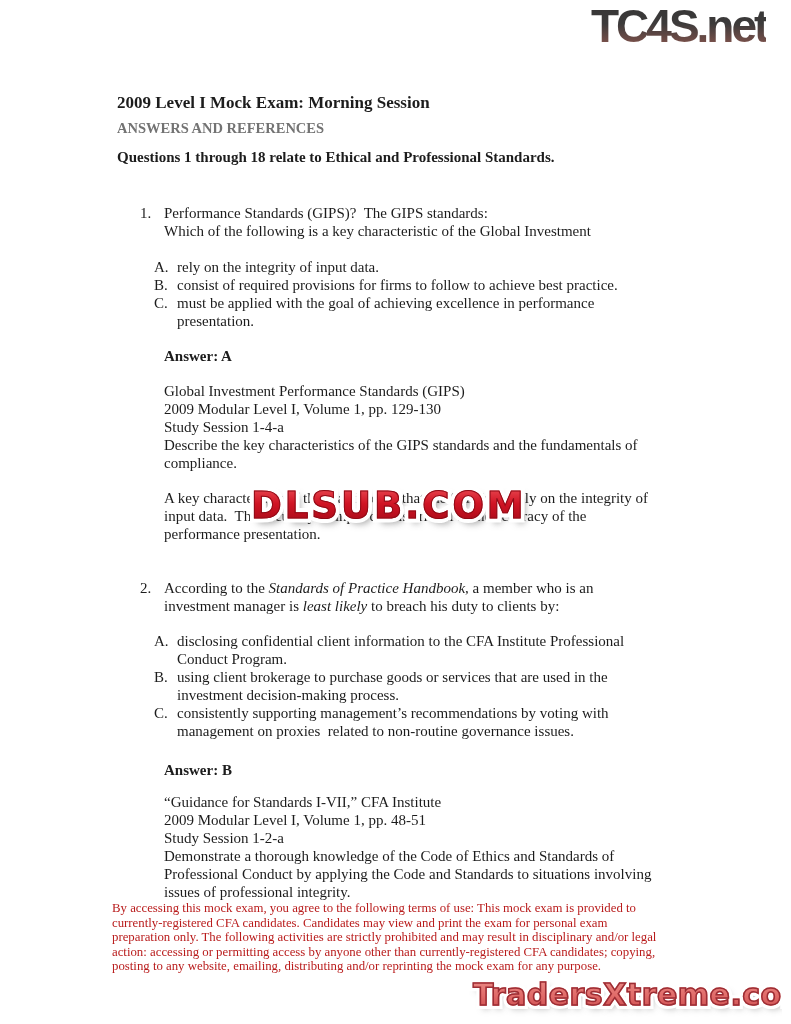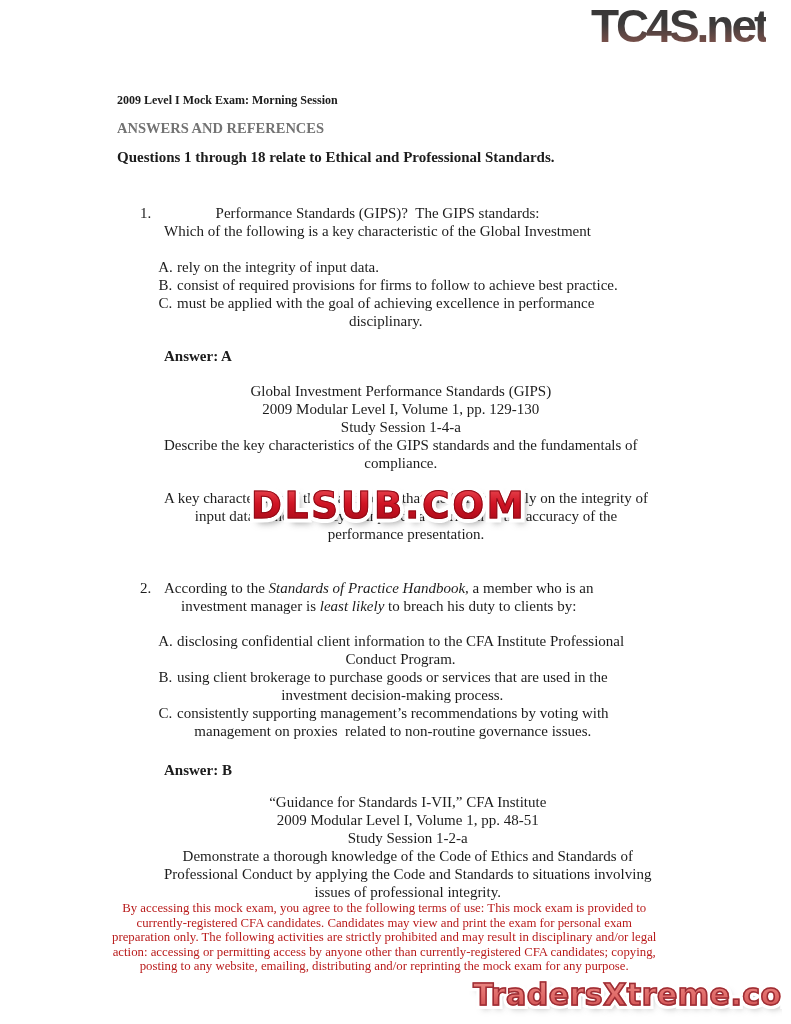--- a/index.html
+++ b/index.html
@@ -4,29 +4,28 @@
 <style>
   html, body { margin: 0; padding: 0; background: #ffffff; }
   .page {
     position: relative;
     width: 782px;
     height: 1024px;
     background: #ffffff;
     overflow: hidden;
     font-family: "Liberation Serif", "DejaVu Serif", serif;
     color: #1c1c1c;
-    text-align: center;
   }
   .abs { position: absolute; }
   .line { white-space: pre; }
 
   
   .doc-title {
     left: 117px; top: 93px;
-    font-size: 12px; font-weight: bold;
+    font-size: 17px; font-weight: bold;
     white-space: pre;
   }
   .doc-subtitle {
     left: 117px; top: 120px;
     font-size: 14.5px; font-weight: bold;
     color: #737373;
     white-space: pre;
   }
   .section-heading {
     left: 117px; top: 149px;
@@ -146,21 +145,21 @@
       <div class="line">Which of the following is a key characteristic of the Global Investment</div>
     </div>
 
   <div class="abs body-text opt-row" style="top:258px">
     <span class="opt-letter">A.</span><span class="opt-lines"><div class="line">rely on the integrity of input data.</div></span>
   </div>
   <div class="abs body-text opt-row" style="top:276px">
     <span class="opt-letter">B.</span><span class="opt-lines"><div class="line">consist of required provisions for firms to follow to achieve best practice.</div></span>
   </div>
   <div class="abs body-text opt-row" style="top:294px">
-    <span class="opt-letter">C.</span><span class="opt-lines"><div class="line">must be applied with the goal of achieving excellence in performance</div><div class="line">disciplinary.</div></span>
+    <span class="opt-letter">C.</span><span class="opt-lines"><div class="line">must be applied with the goal of achieving excellence in performance</div><div class="line">presentation.</div></span>
   </div>
 
   <div class="abs body-text bold ans-head" style="top:347px">Answer: A</div>
 
   <div class="abs body-text ref-block" style="top:382px">
       <div class="line">Global Investment Performance Standards (GIPS)</div>
       <div class="line">2009 Modular Level I, Volume 1, pp. 129-130</div>
       <div class="line">Study Session 1-4-a</div>
       <div class="line">Describe the key characteristics of the GIPS standards and the fundamentals of</div>
       <div class="line">compliance.</div>

